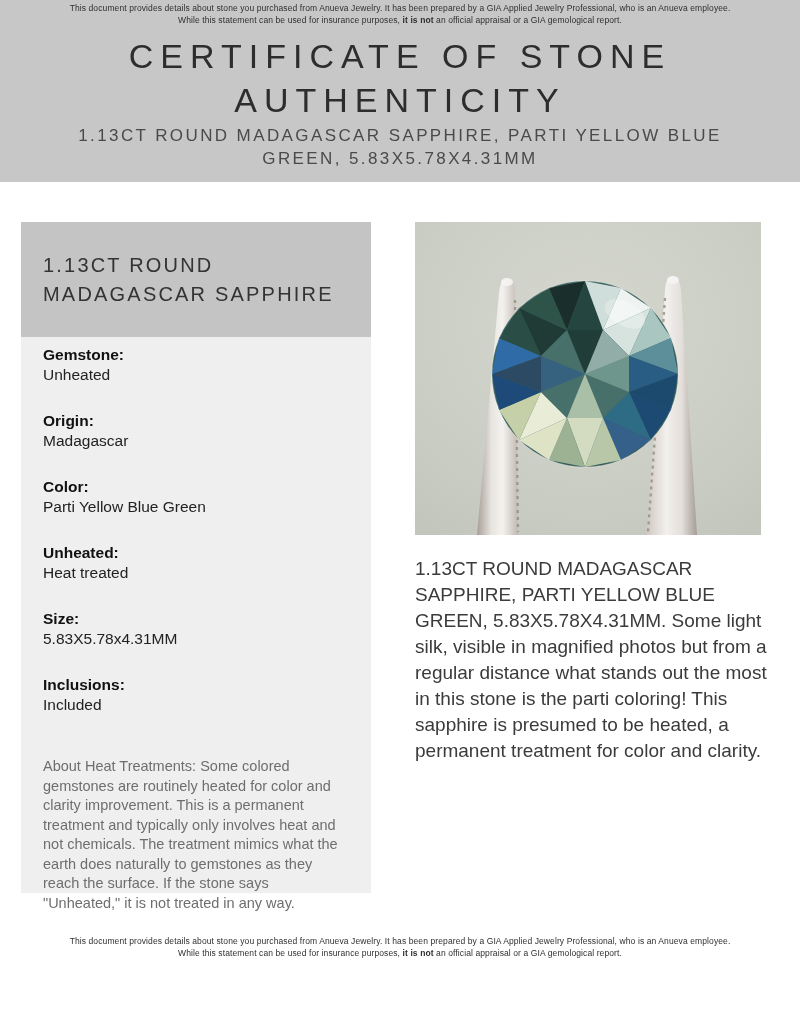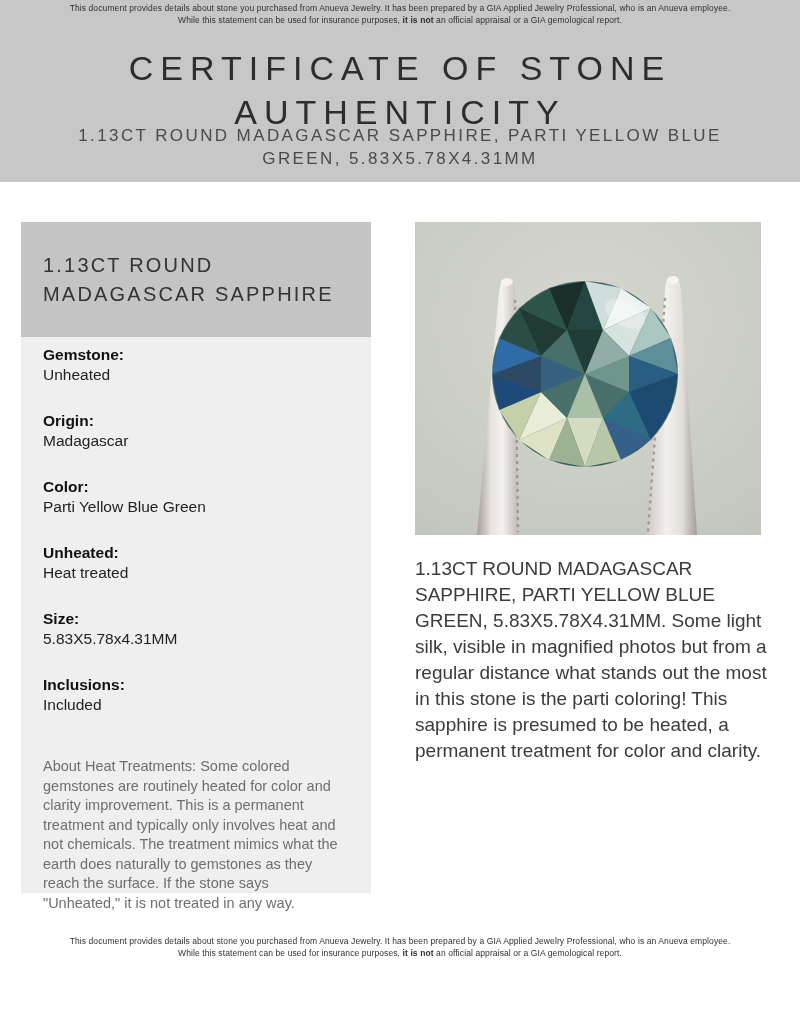--- a/index.html
+++ b/index.html
@@ -11,21 +11,21 @@
   .top-band{
     position:absolute;left:0;top:0;width:800px;height:182px;
     background:var(--band-gray,#c7c7c7);
   }
   .disclaimer{
     margin:0;text-align:center;font-size:8.5px;line-height:11.5px;color:#2f2f2f;
     letter-spacing:0.1px;
   }
   .top-band .disclaimer{position:absolute;left:40px;top:3px;width:720px;}
   .title{
-    position:absolute;left:0;top:46px;width:800px;margin:0;text-align:center;
+    position:absolute;left:0;top:34px;width:800px;margin:0;text-align:center;
     font-size:34px;line-height:44px;font-weight:400;color:var(--title-text,#2d2d2d);
     letter-spacing:7px;
   }
   .title-line{display:block;}
   .subtitle{
     position:absolute;left:70px;top:124px;width:660px;margin:0;text-align:center;
     font-size:17px;line-height:23px;font-weight:400;color:var(--subtitle-text,#4a4a4a);
     letter-spacing:2.4px;
   }
   

